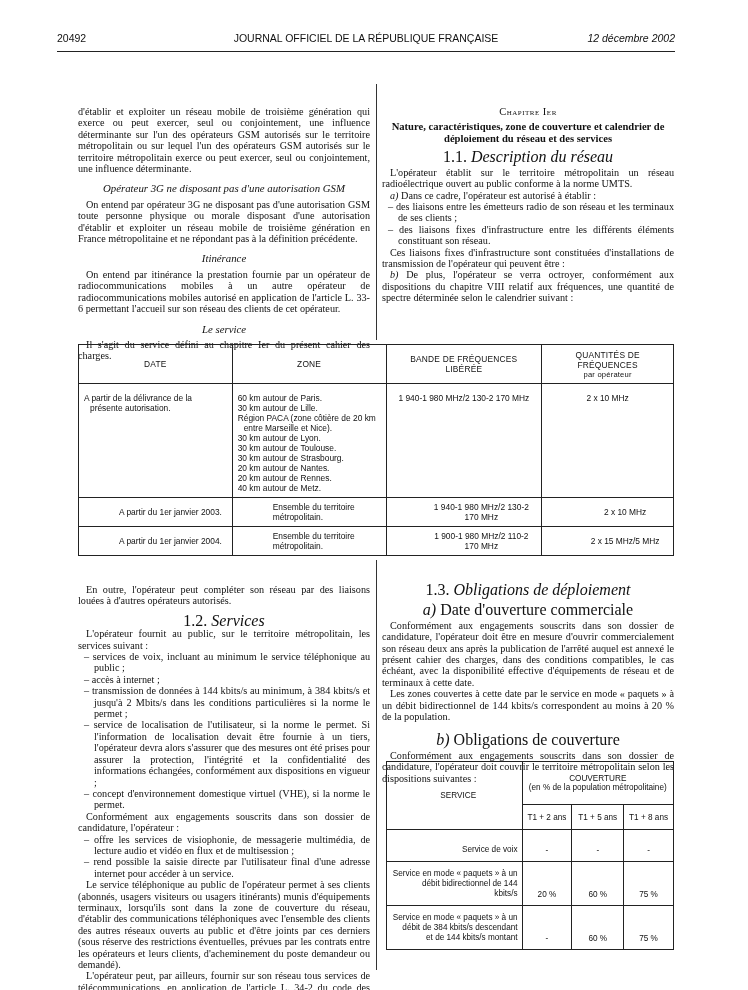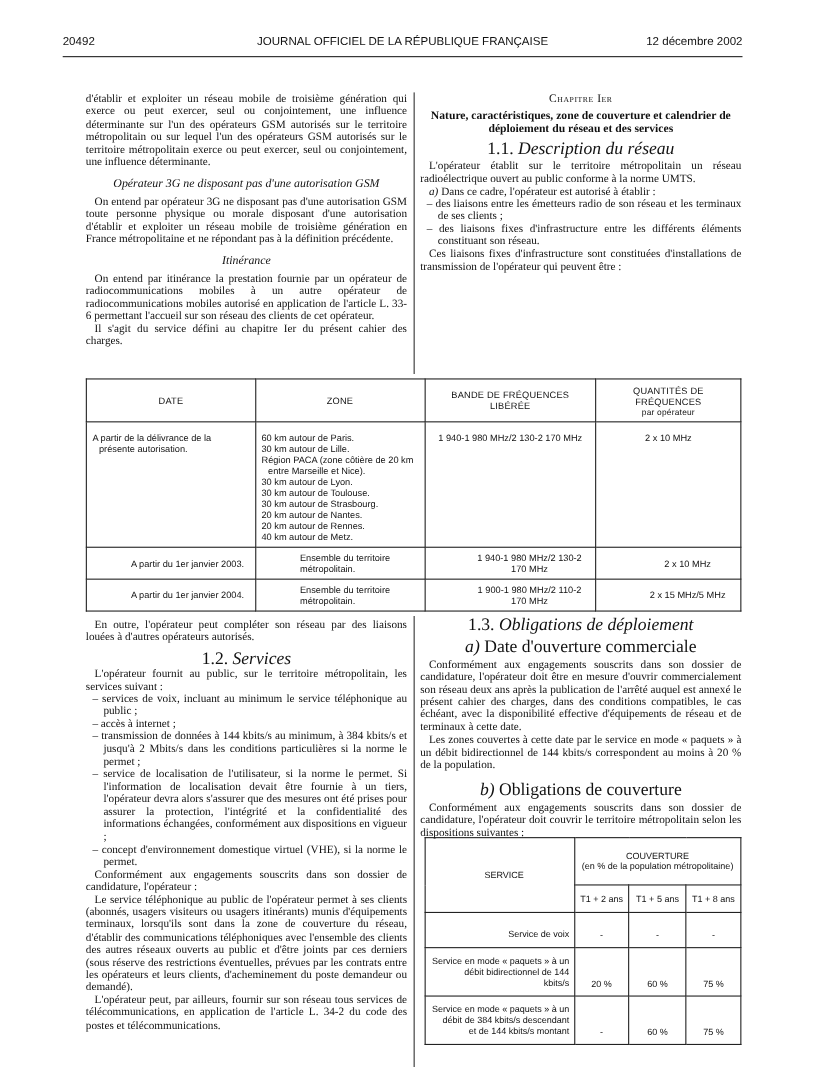--- a/index.html
+++ b/index.html
@@ -1,23 +1,23 @@
 <!DOCTYPE html>
 <html><head>
 <meta charset="utf-8">
 <style>
   html, body { margin: 0; padding: 0; background: #ffffff; }
   body { width: 748px; height: 990px; position: relative; overflow: hidden; color: #111; font-family: "Liberation Serif", serif; }
   .hdr { position: absolute; top: 32px; left: 57px; width: 618px; height: 18px; font-family: "Liberation Sans", sans-serif; font-size: 10.5px; }
   .hdr .pg { position: absolute; left: 0; top: 0; }
   .hdr .ttl { position: absolute; left: 0; right: 0; text-align: center; top: 0; }
-  .hdr .dt { position: absolute; right: 0; top: 0; }
+  .hdr .dt { position: absolute; right: 0; top: 0; font-style: italic; }
   .hrule { position: absolute; top: 51px; left: 57px; width: 618px; height: 1px; background: #222; }
 
-  .col { position: absolute; font-size: 10.2px; line-height: 11.4px; text-align: justify; }
+  .col { position: absolute; font-size: 10.2px; line-height: 11.4px; text-align: justify; margin-top: 21px; }
   .col p { margin: 0; text-indent: 8px; }
   .col p.noind { text-indent: 0; }
   .col .h-it { font-style: italic; text-align: center; text-indent: 0; margin: 9px 0 4px 0; font-size: 10.8px; }
   .col .h-c { text-align: center; text-indent: 0; margin: 9px 0 4px 0; font-size: 16px; }
   .col .h-c i { font-style: italic; }
   .col ul { list-style: none; margin: 0; padding: 0; }
   .col li { padding-left: 16px; text-indent: -10px; }
   .col li::before { content: "– "; }
   .vdiv { position: absolute; left: 376px; width: 1px; background: #333; }
 
@@ -54,37 +54,39 @@
 
 <div class="vdiv" style="top:84px;height:256px;"></div>
 <div class="vdiv" style="top:560px;height:410px;"></div>
 
 <div class="col" style="left:78px;top:85px;width:292px;">
   <p class="noind">d'établir et exploiter un réseau mobile de troisième génération qui exerce ou peut exercer, seul ou conjointement, une influence déterminante sur l'un des opérateurs GSM autorisés sur le territoire métropolitain ou sur lequel l'un des opérateurs GSM autorisés sur le territoire métropolitain exerce ou peut exercer, seul ou conjointement, une influence déterminante.</p>
   <div class="h-it">Opérateur 3G ne disposant pas d'une autorisation GSM</div>
   <p>On entend par opérateur 3G ne disposant pas d'une autorisation GSM toute personne physique ou morale disposant d'une autorisation d'établir et exploiter un réseau mobile de troisième génération en France métropolitaine et ne répondant pas à la définition précédente.</p>
   <div class="h-it">Itinérance</div>
   <p>On entend par itinérance la prestation fournie par un opérateur de radiocommunications mobiles à un autre opérateur de radiocommunications mobiles autorisé en application de l'article L. 33-6 permettant l'accueil sur son réseau des clients de cet opérateur.</p>
+  <div class="h-it">Le service</div>
   <p>Il s'agit du service défini au chapitre Ier du présent cahier des charges.</p>
 </div>
 
 <div class="col" style="left:382px;top:85px;width:292px;">
   <div class="chap">Chapitre Ier</div>
   <div class="chap-title">Nature, caractéristiques, zone de couverture et calendrier de déploiement du réseau et des services</div>
   <div class="h-c" style="margin-top:4px;">
     <span>1.1.</span>
     <i>Description du réseau</i>
   </div>
   <p>L'opérateur établit sur le territoire métropolitain un réseau radioélectrique ouvert au public conforme à la norme UMTS.</p>
   <p><i>a)</i> <span>Dans ce cadre, l'opérateur est autorisé à établir :</span></p>
   <ul>
     <li>des liaisons entre les émetteurs radio de son réseau et les terminaux de ses clients ;</li>
     <li>des liaisons fixes d'infrastructure entre les différents éléments constituant son réseau.</li>
   </ul>
   <p>Ces liaisons fixes d'infrastructure sont constituées d'installations de transmission de l'opérateur qui peuvent être :</p>
+  <p><i>b)</i> <span>De plus, l'opérateur se verra octroyer, conformément aux dispositions du chapitre VIII relatif aux fréquences, une quantité de spectre déterminée selon le calendrier suivant :</span></p>
 </div>
 
 <table class="bigtbl">
   <colgroup>
     <col style="width:154px">
       <col style="width:154px">
       <col style="width:156px">
       <col style="width:132px">
   </colgroup>
   <thead>
@@ -140,20 +142,24 @@
   </div>
   <p>L'opérateur fournit au public, sur le territoire métropolitain, les services suivant :</p>
   <ul>
     <li>services de voix, incluant au minimum le service téléphonique au public ;</li>
     <li>accès à internet ;</li>
     <li>transmission de données à 144 kbits/s au minimum, à 384 kbits/s et jusqu'à 2 Mbits/s dans les conditions particulières si la norme le permet ;</li>
     <li>service de localisation de l'utilisateur, si la norme le permet. Si l'information de localisation devait être fournie à un tiers, l'opérateur devra alors s'assurer que des mesures ont été prises pour assurer la protection, l'intégrité et la confidentialité des informations échangées, conformément aux dispositions en vigueur ;</li>
     <li>concept d'environnement domestique virtuel (VHE), si la norme le permet.</li>
   </ul>
   <p>Conformément aux engagements souscrits dans son dossier de candidature, l'opérateur :</p>
+  <ul>
+    <li>offre les services de visiophonie, de messagerie multimédia, de lecture audio et vidéo en flux et de multisession ;</li>
+    <li>rend possible la saisie directe par l'utilisateur final d'une adresse internet pour accéder à un service.</li>
+  </ul>
   <p>Le service téléphonique au public de l'opérateur permet à ses clients (abonnés, usagers visiteurs ou usagers itinérants) munis d'équipements terminaux, lorsqu'ils sont dans la zone de couverture du réseau, d'établir des communications téléphoniques avec l'ensemble des clients des autres réseaux ouverts au public et d'être joints par ces derniers (sous réserve des restrictions éventuelles, prévues par les contrats entre les opérateurs et leurs clients, d'acheminement du poste demandeur ou demandé).</p>
   <p>L'opérateur peut, par ailleurs, fournir sur son réseau tous services de télécommunications, en application de l'article L. 34-2 du code des postes et télécommunications.</p>
 </div>
 
 <div class="col" style="left:382px;top:563px;width:292px;">
   <div class="h-c" style="margin-top:0;">
     <span>1.3.</span>
     <i>Obligations de déploiement</i>
   </div>
   <div class="h-c">

